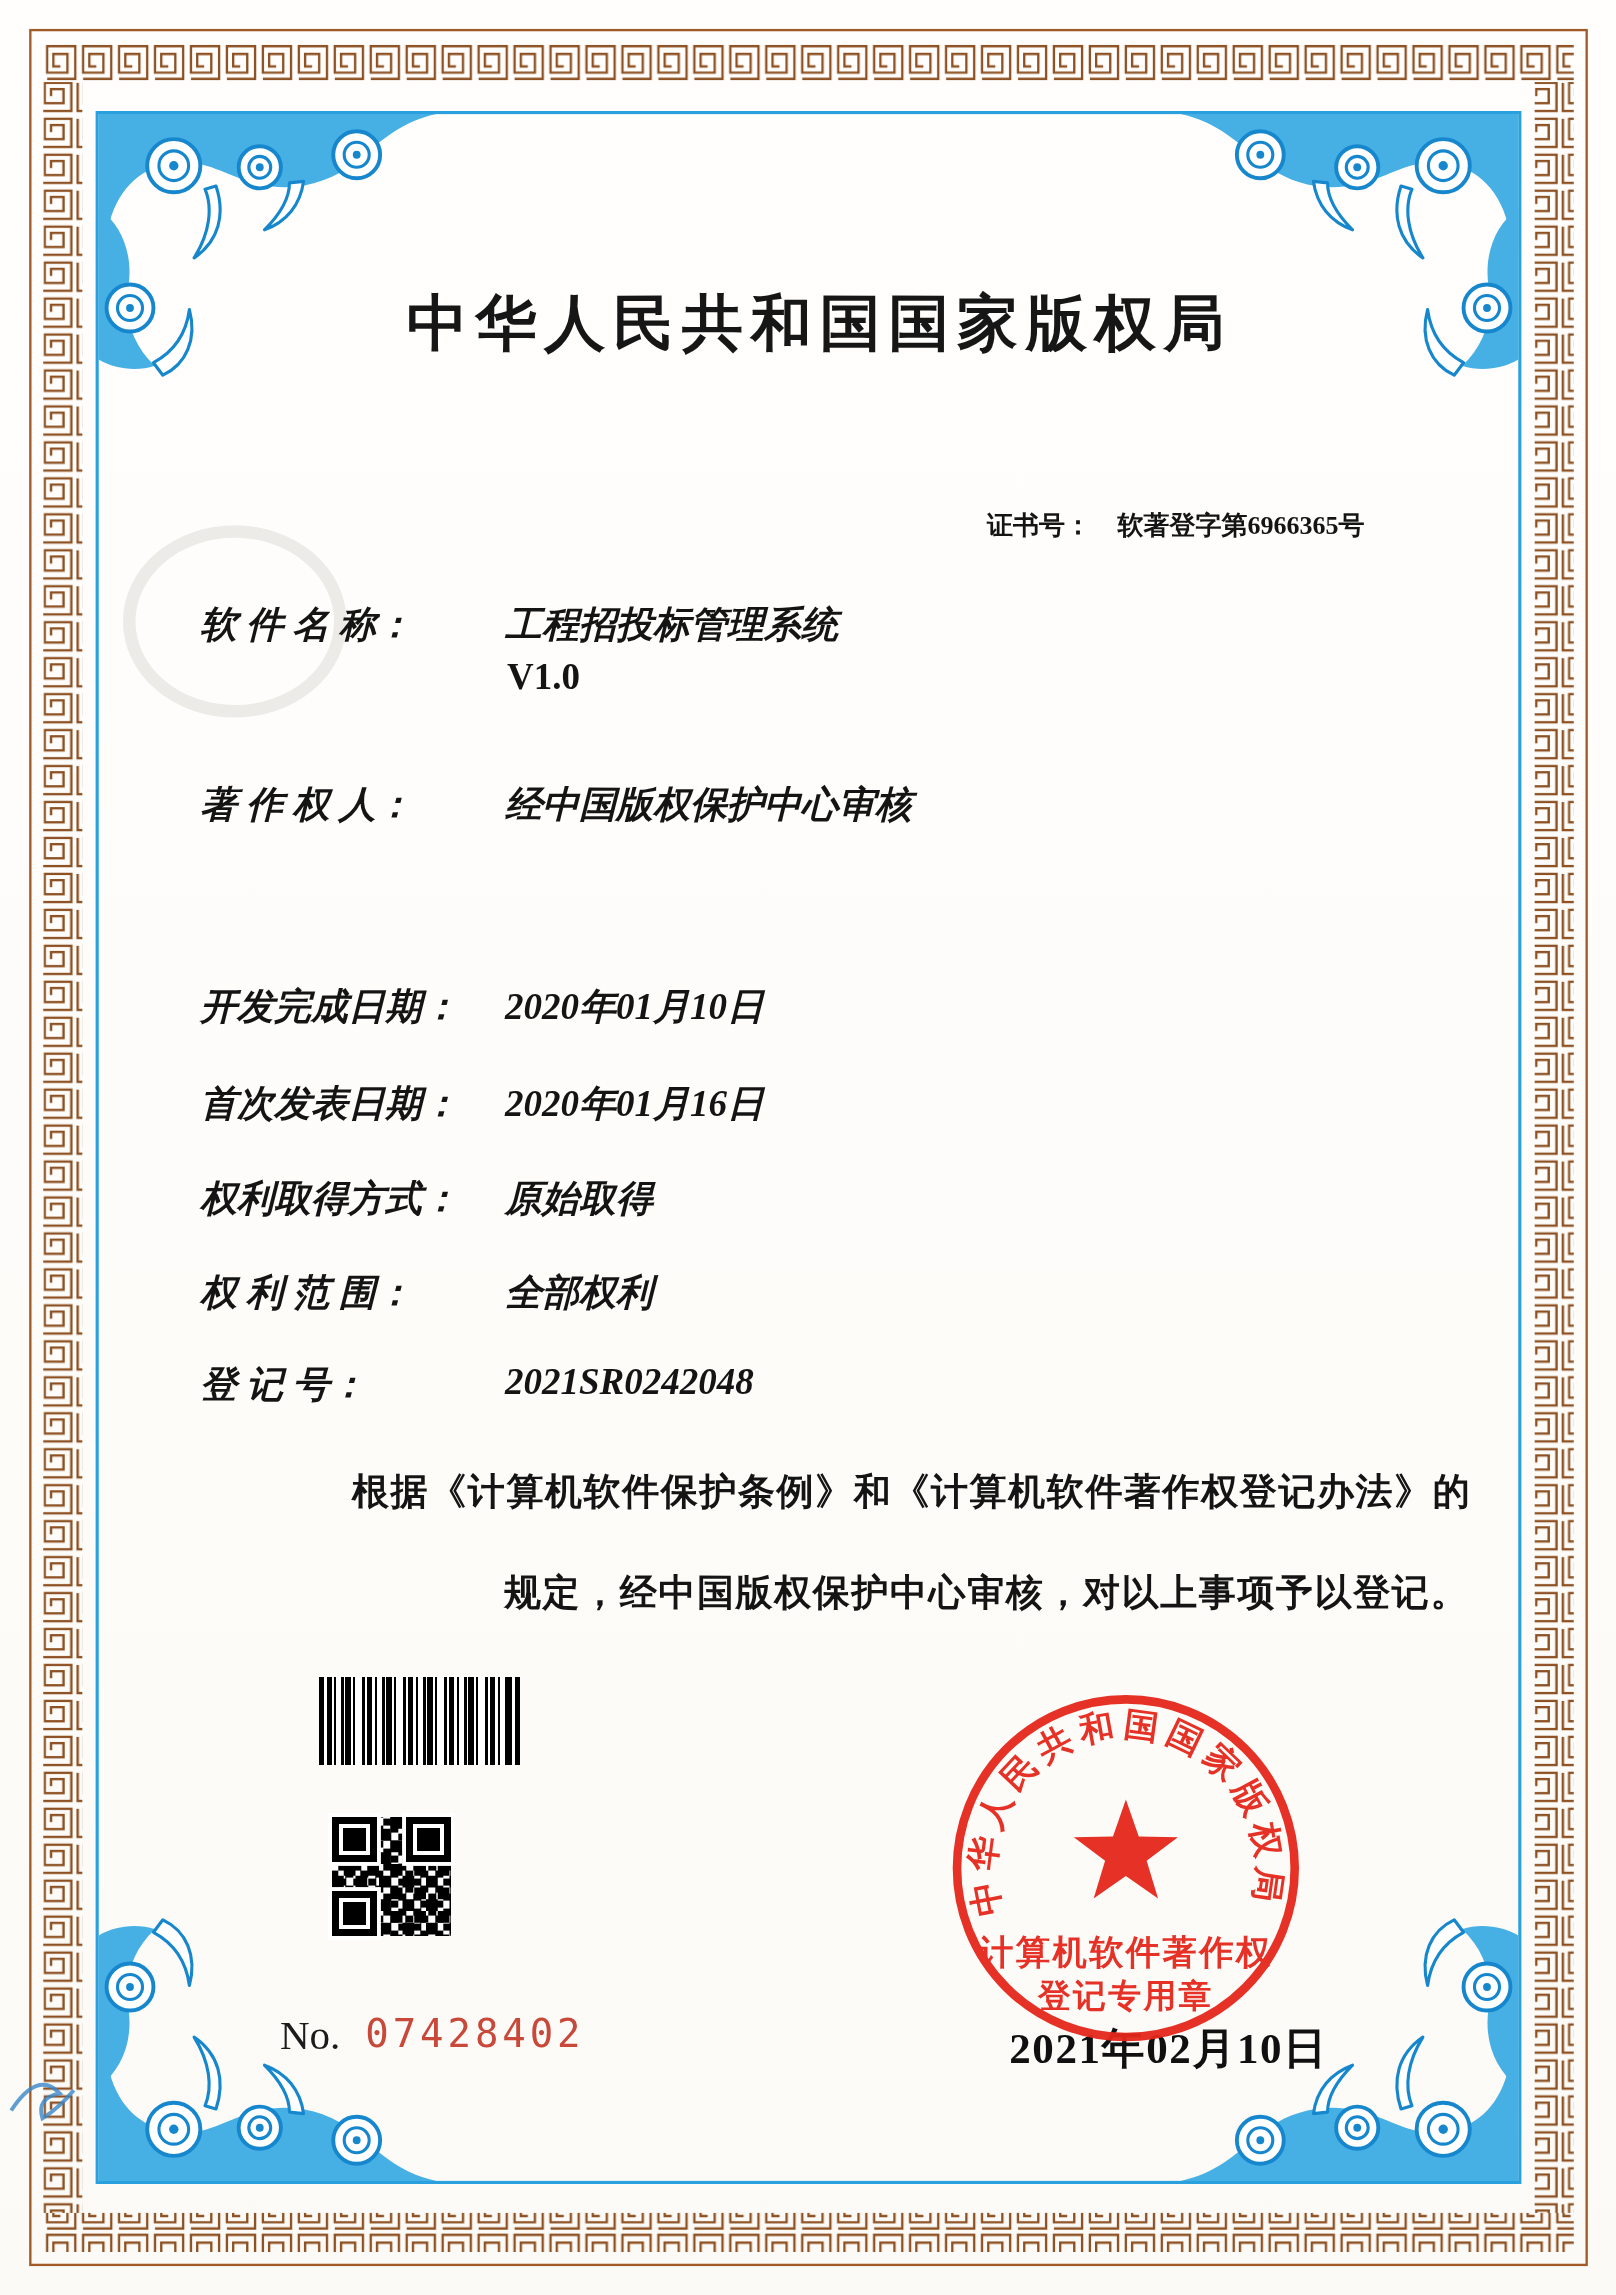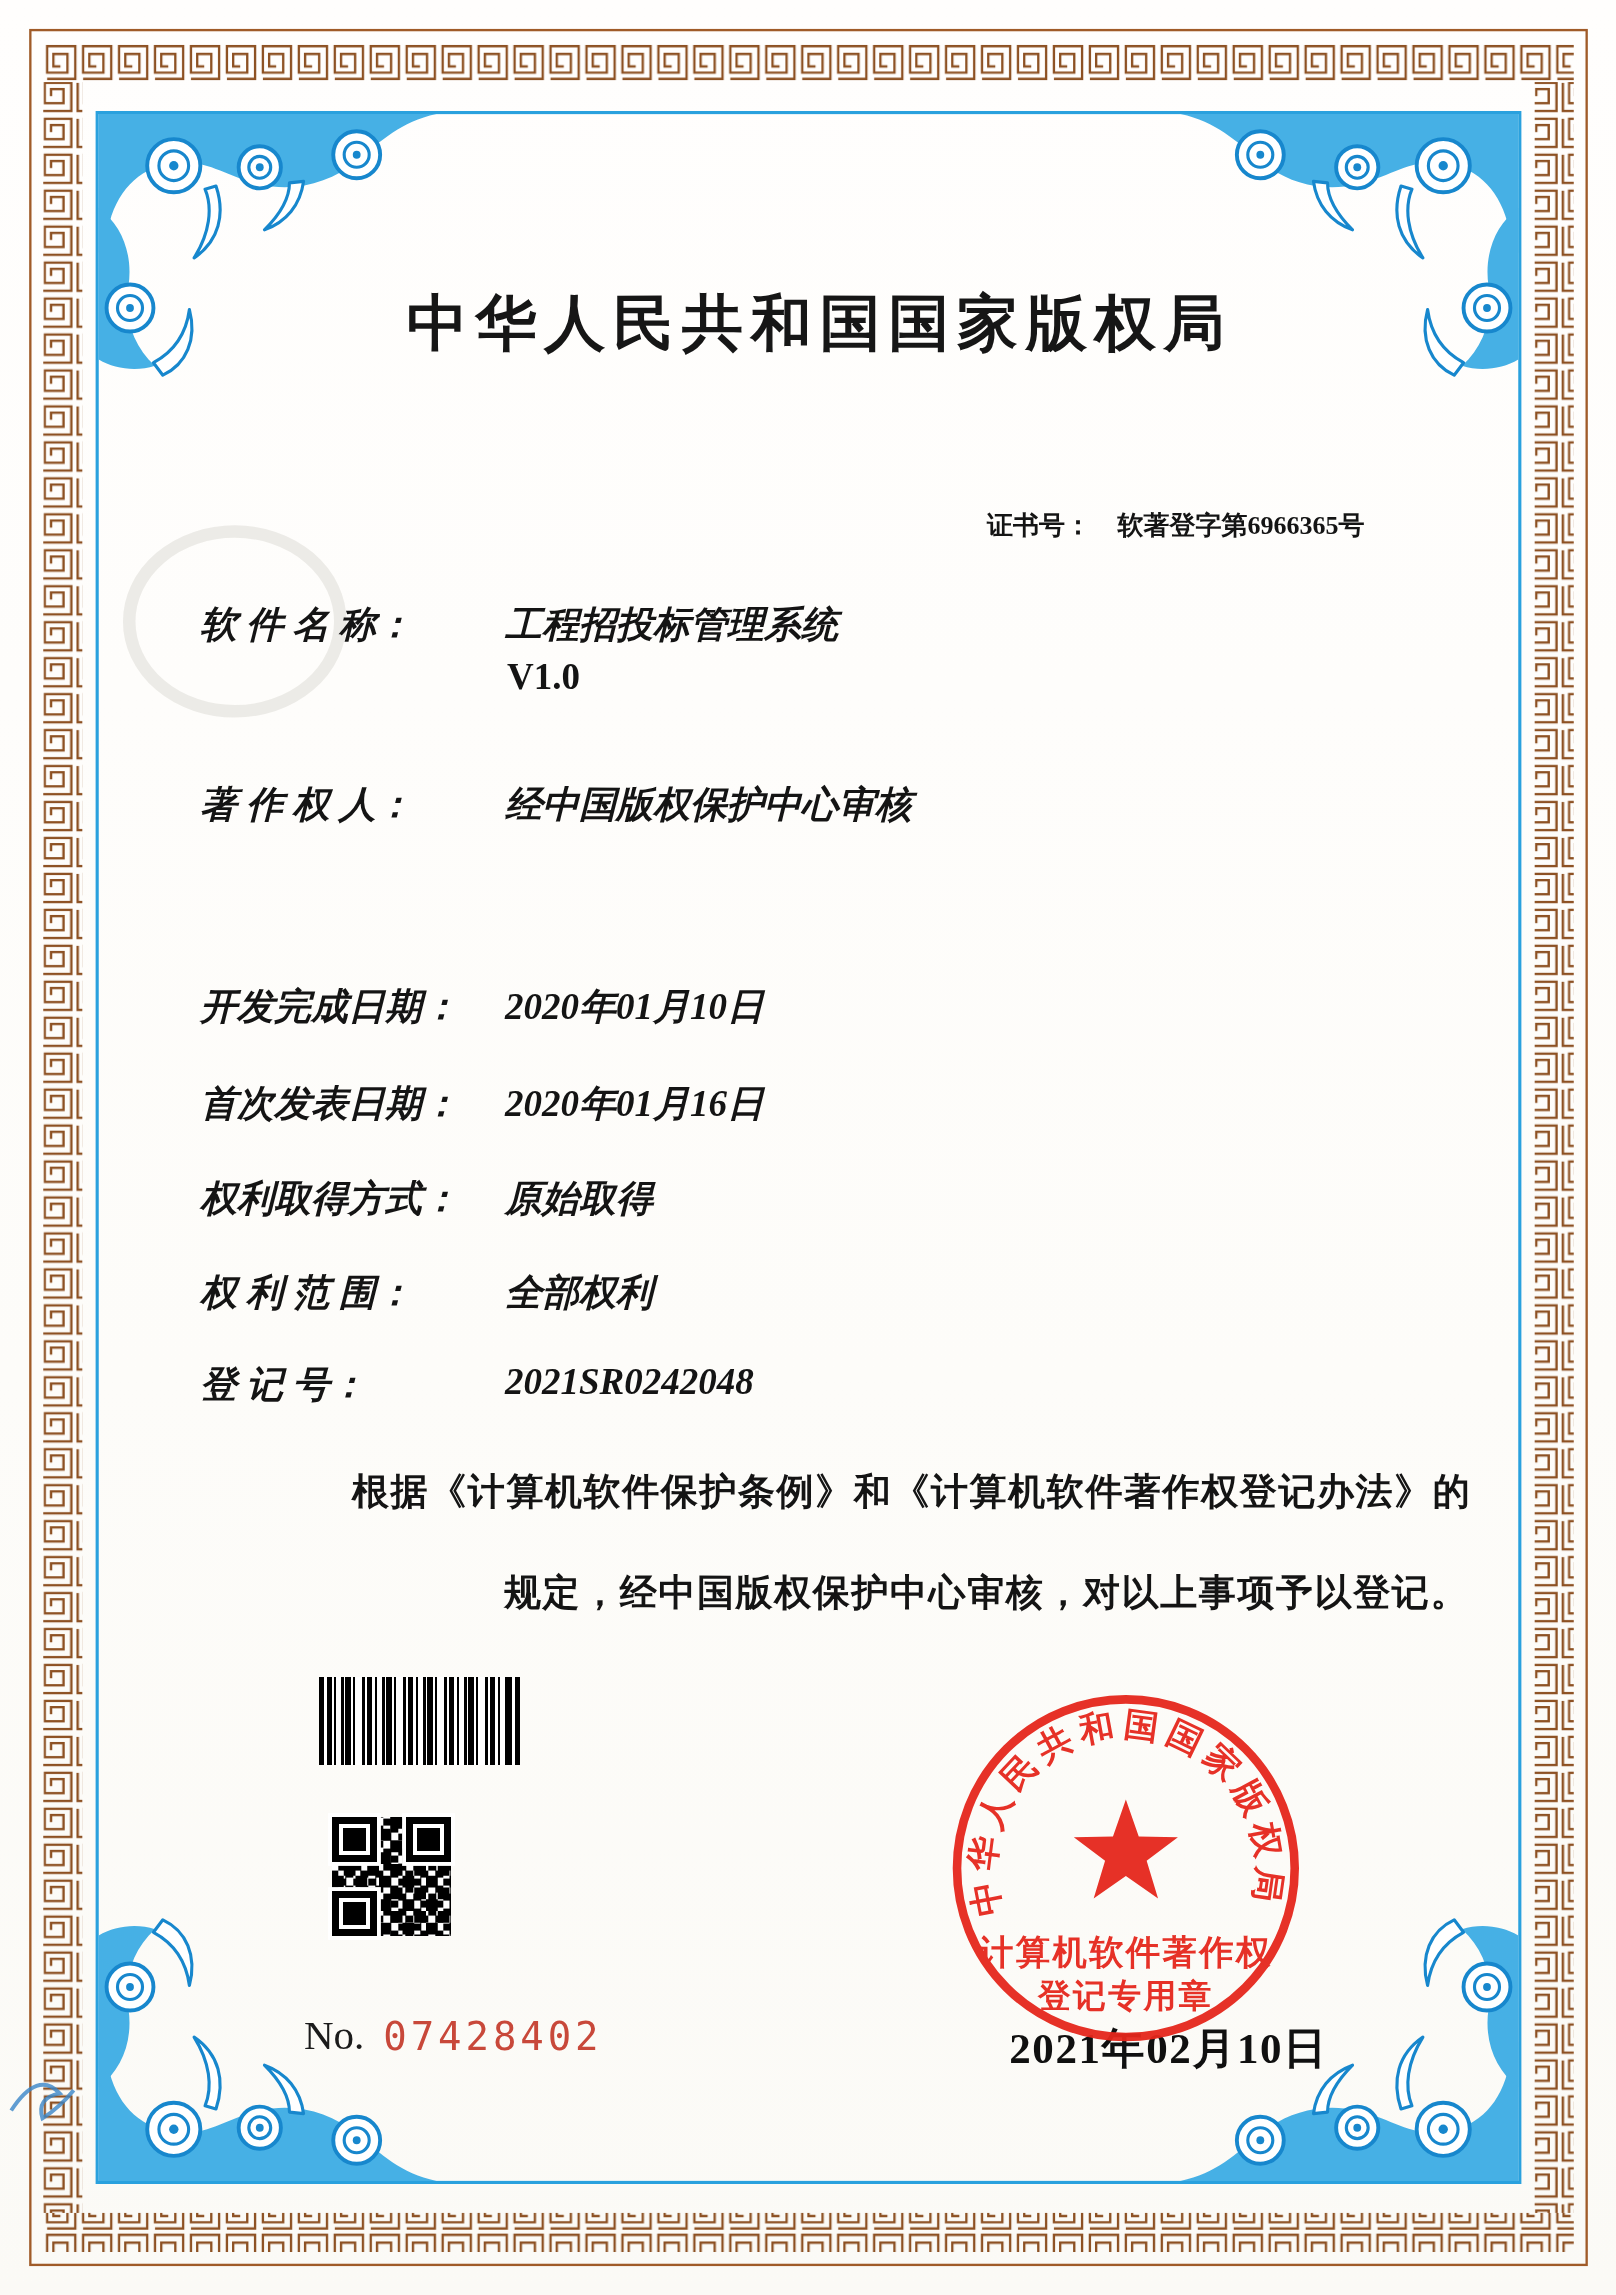--- a/index.html
+++ b/index.html
@@ -48,21 +48,21 @@
   .barcode .gl{left:-1.6px}.barcode .gr{right:-1.6px}
   .qr{
     position:absolute;left:332px;top:1817px;width:119px;height:119px;background:
       repeating-conic-gradient(from 0deg,#000 0 25%,rgba(0,0,0,0) 0 50%) 0 0/23.5px 23.5px,
       repeating-conic-gradient(from 0deg,#000 0 25%,rgba(0,0,0,0) 0 50%) 6.3px 8.6px/15px 15px,
       #fff;
   }
   .finder{position:absolute;width:31px;height:31px;border:7px solid #000;background:#fff;box-shadow:0 0 0 3.9px #fff;}
   .finder i{position:absolute;inset:3.9px;background:#000;}
   .f-tl{left:0;top:0}.f-tr{right:0;top:0}.f-bl{left:0;bottom:0}
-  .serial{position:absolute;left:280px;top:2011px;display:flex;gap:19px;align-items:flex-end;white-space:nowrap;margin-left:24px;}
+  .serial{position:absolute;left:280px;top:2011px;display:flex;gap:25px;align-items:flex-start;white-space:nowrap;}
   .serial .pfx{font-size:41px;color:#1b1b1b;}
   .serial .num{font-family:"DejaVu Sans Mono","Liberation Mono",monospace;font-size:39px;letter-spacing:3.9px;color:#c8483a;}
   .issue-date{
     position:absolute;left:942px;top:2020px;width:453px;text-align:center;
     font-size:43px;font-weight:700;color:#101010;letter-spacing:1.6px;white-space:nowrap;
   }
   svg.sealsvg{position:absolute;inset:0;z-index:3;opacity:.95;}
 </style>
 </head>
 <body>

